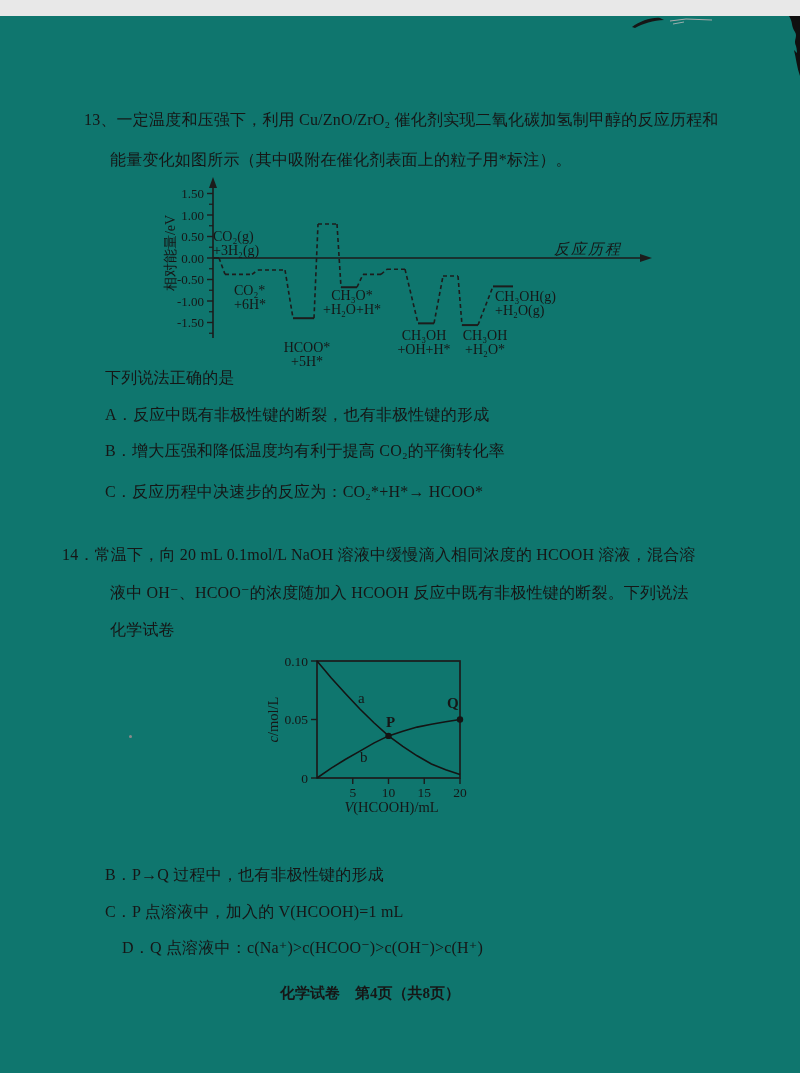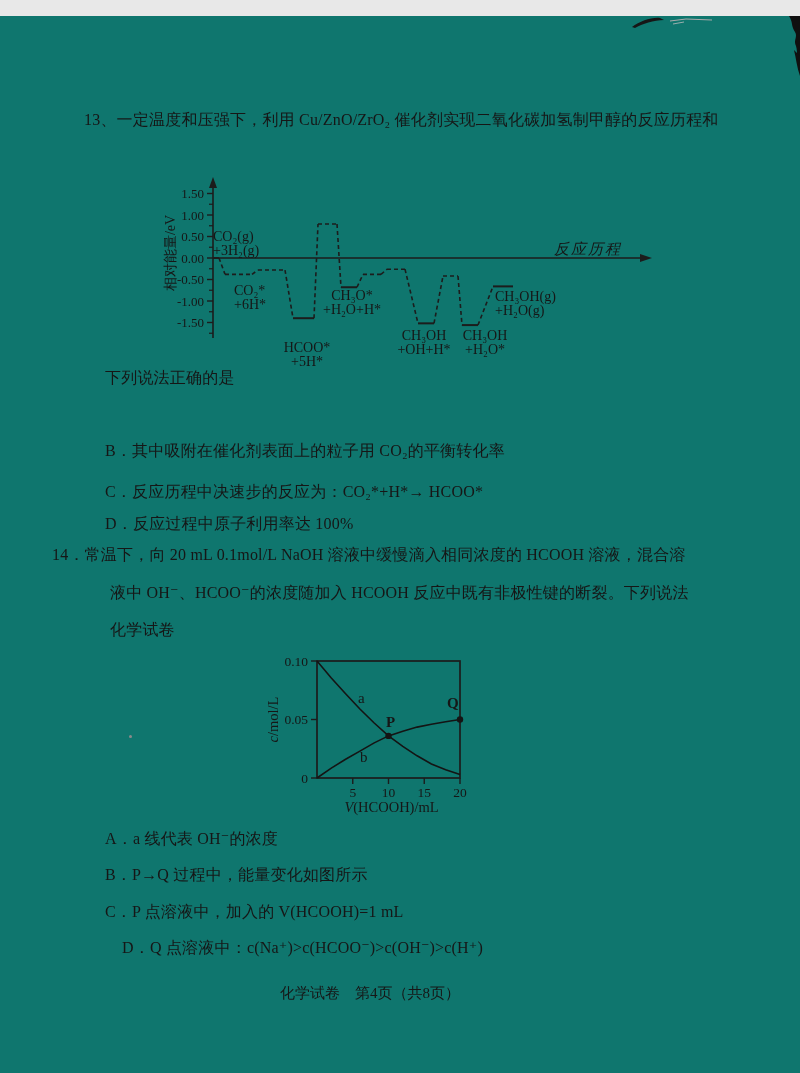--- a/index.html
+++ b/index.html
@@ -6,21 +6,21 @@
   .page{
     position:relative;width:800px;height:1073px;margin:16px auto;
     background:#0f766e;overflow:hidden;
     font-family:"Liberation Serif","DejaVu Serif",serif;color:#161616;
   }
   .ln{
     position:absolute;font-size:16px;line-height:20px;white-space:nowrap;
     letter-spacing:0.2px;
   }
   .footer{
-    position:absolute;font-size:15px;font-weight:400;text-align:center;
+    position:absolute;font-size:15px;font-weight:700;text-align:center;
   }
   .fig{position:absolute;}
   svg text{font-family:"Liberation Serif","DejaVu Serif",serif;fill:#161616;}
   .art{position:absolute;}
   .speck{position:absolute;width:3px;height:3px;border-radius:50%;background:#8a8a8a;}
 </style>
 </head>
 <body>
 
 <div class="page">
@@ -30,20 +30,21 @@
     <path d="M44,5 L60,3 L86,4" stroke="#ababab" stroke-width="1" fill="none"></path>
     <path d="M47,8 L58,6" stroke="#bdbdbd" stroke-width="0.8" fill="none"></path>
   </svg>
   <svg class="art" style="right:0;top:0" width="16" height="66">
     <path d="M16,0 L5,0 C9,6 7,10 11,16 C14,21 9,24 12,30 C14,36 12,46 16,54 Z" fill="#101010"></path>
     <path d="M10,34 C12,42 13,52 16,60 L16,40 Z" fill="#101010"></path>
   </svg>
   <div class="speck" style="left:129px;top:719px"></div>
 
   <div class="ln" style="left:84px;top:94px"><span>13、</span><span>一定温度和压强下，利用 Cu/ZnO/ZrO₂ 催化剂实现二氧化碳加氢制甲醇的反应历程和</span></div>
+  <div class="ln" style="left:110px;top:134px">能量变化如图所示（其中吸附在催化剂表面上的粒子用*标注）。</div>
 
   <div class="fig" style="left:140px;top:158px;width:540px;height:205px">
     <svg id="energy-svg" width="540" height="205" viewBox="0 0 540 205">
         <line x1="73" y1="14" x2="73" y2="164" stroke="#1c1c1c" stroke-width="1.6"></line>
         <polygon points="69,14 77,14 73,3" fill="#1c1c1c"></polygon>
         <line x1="73" y1="84" x2="500" y2="84" stroke="#1c1c1c" stroke-width="1.7"></line>
         <polygon points="500,80 500,88 512,84" fill="#1c1c1c"></polygon>
         <line x1="67" y1="19.5" x2="73" y2="19.5" stroke="#1c1c1c" stroke-width="1.4"></line>
         <text x="64" y="24" text-anchor="end" font-size="13">1.50</text>
         <line x1="67" y1="41" x2="73" y2="41" stroke="#1c1c1c" stroke-width="1.4"></line>
@@ -101,25 +102,25 @@
         <text x="284" y="166" text-anchor="middle" font-size="14">CH₃OH</text>
         <text x="284" y="180" text-anchor="middle" font-size="14">+OH+H*</text>
         <text x="345" y="166" text-anchor="middle" font-size="14">CH₃OH</text>
         <text x="345" y="180" text-anchor="middle" font-size="14">+H₂O*</text>
         <text x="355" y="127" text-anchor="start" font-size="14">CH₃OH(g)</text>
         <text x="355" y="141" text-anchor="start" font-size="14">+H₂O(g)</text>
       </svg>
   </div>
 
   <div class="ln" style="left:105px;top:352px">下列说法正确的是</div>
-  <div class="ln" style="left:105px;top:425px">B．其中吸附在催化剂表面上的粒子用 CO₂的平衡转化率</div>
+  <div class="ln" style="left:105px;top:389px">A．反应中既有非极性键的断裂，也有非极性键的形成</div>
+  <div class="ln" style="left:105px;top:425px">B．增大压强和降低温度均有利于提高 CO₂的平衡转化率</div>
   <div class="ln" style="left:105px;top:466px">C．反应历程中决速步的反应为：CO₂*+H*→ HCOO*</div>
-  <div class="ln" style="left:105px;top:498px">D．反应过程中原子利用率达 100%</div>
 
-  <div class="ln" style="left:52px;top:529px"><span>14．</span><span>常温下，向 20 mL 0.1mol/L NaOH 溶液中缓慢滴入相同浓度的 HCOOH 溶液，混合溶</span></div>
+  <div class="ln" style="left:62px;top:529px"><span>14．</span><span>常温下，向 20 mL 0.1mol/L NaOH 溶液中缓慢滴入相同浓度的 HCOOH 溶液，混合溶</span></div>
   <div class="ln" style="left:110px;top:567px">液中 OH⁻、HCOO⁻的浓度随加入 HCOOH 反应中既有非极性键的断裂。下列说法</div>
   <div class="ln" style="left:110px;top:604px">化学试卷</div>
 
   <div class="fig" style="left:250px;top:632px;width:275px;height:172px">
     <svg id="titration-svg" width="275" height="172" viewBox="0 0 275 172">
         <rect x="67" y="13" width="143" height="117" fill="none" stroke="#1c1c1c" stroke-width="1.7"></rect>
         <line x1="102.75" y1="130" x2="102.75" y2="136" stroke="#1c1c1c" stroke-width="1.4"></line>
         <text x="102.75" y="149" text-anchor="middle" font-size="13.5">5</text>
         <line x1="138.5" y1="130" x2="138.5" y2="136" stroke="#1c1c1c" stroke-width="1.4"></line>
         <text x="138.5" y="149" text-anchor="middle" font-size="13.5">10</text>
@@ -139,20 +140,19 @@
         <text x="108" y="55" font-size="15">a</text>
         <path d="M67.0,130.0 L81.3,120.1 L95.6,111.3 L109.9,103.1 L124.2,94.9 L138.5,87.9 L152.8,83.2 L167.1,79.1 L181.4,76.2 L195.7,73.8 L210.0,71.5" fill="none" stroke="#141414" stroke-width="1.6"></path>
         <text x="110" y="114" font-size="15">b</text>
         <circle cx="138.5" cy="87.88" r="3.2" fill="#141414"></circle>
         <text x="136" y="79" font-size="15" font-weight="bold">P</text>
         <circle cx="210" cy="71.5" r="3.2" fill="#141414"></circle>
         <text x="197" y="60" font-size="15" font-weight="bold">Q</text>
       </svg>
   </div>
 
-  <div class="ln" style="left:105px;top:813px">A．a 线代表 OH⁻的浓度</div>
-  <div class="ln" style="left:105px;top:849px">B．P→Q 过程中，能量变化如图所示</div>
+  <div class="ln" style="left:105px;top:849px">B．P→Q 过程中，也有非极性键的形成</div>
   <div class="ln" style="left:105px;top:886px">C．P 点溶液中，加入的 V(HCOOH)=1 mL</div>
   <div class="ln" style="left:122px;top:922px">D．Q 点溶液中：c(Na⁺)&gt;c(HCOO⁻)&gt;c(OH⁻)&gt;c(H⁺)</div>
 
   <div class="footer" style="left:0;top:968px;width:740px">化学试卷　第4页（共8页）</div>
 
 </div>
 
 </body></html>

